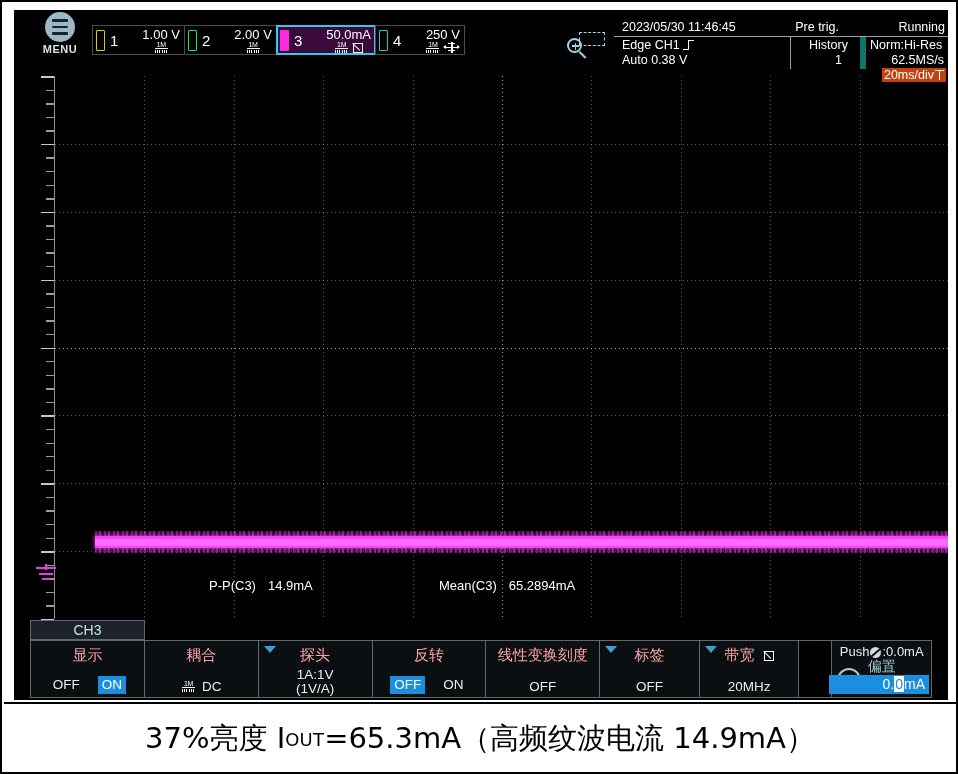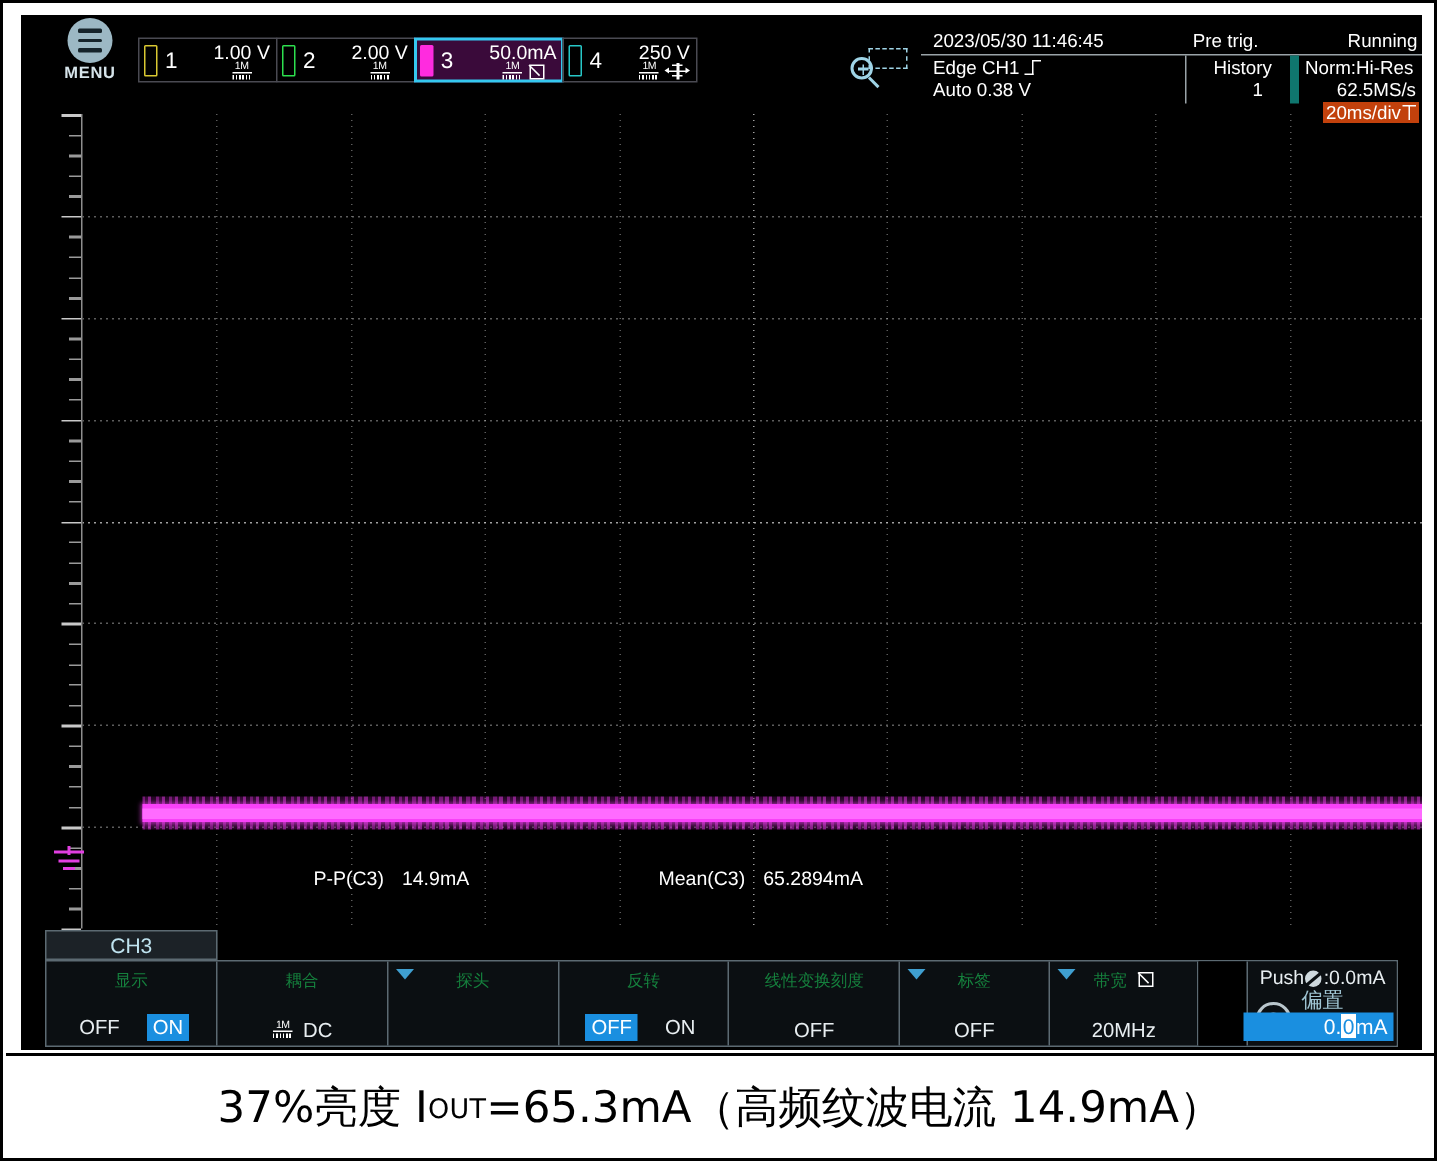--- a/index.html
+++ b/index.html
@@ -182,21 +182,21 @@
   
   .botmenu{
     position:absolute;left:16px;top:630px;width:902px;height:58px;
     display:flex;box-sizing:border-box;border:1px solid #5c6a72;background:#0b0f12;
   }
   .mi{
     position:relative;box-sizing:border-box;border-right:1px solid #5c6a72;
     height:100%;display:flex;flex-direction:column;align-items:center;
     justify-content:flex-start;padding-top:5px;cursor:pointer;
   }
-  .mi-title{font-size:11px;color:#15803d;line-height:17px;white-space:nowrap;text-align:center;}
+  .mi-title{font-size:15px;color:#fca5a5;line-height:17px;white-space:nowrap;text-align:center;}
   .mi-body{
     position:absolute;bottom:3px;left:0;width:100%;
     display:flex;align-items:center;justify-content:center;gap:14px;
   }
   .mi-opt{font-size:13.5px;color:#e8eef1;line-height:16px;padding:1px 4px;white-space:nowrap;}
   .mi-opt.sel{background:#1a8fe0;color:#fff;}
   .mi-val{font-size:13.5px;color:#e8eef1;line-height:15px;text-align:center;white-space:nowrap;}
   .mi-val.two{line-height:14px;bottom:2px;}
   .caret{
     position:absolute;left:5px;top:5px;width:0;height:0;
@@ -491,20 +491,24 @@
                 <span class="hatch"></span>
             </span>
             <span class="mi-val">DC</span>
           </span>
         </div>
       </div>
 
       <div class="mi" style="width:128px">
         <div class="caret"></div>
         <div class="mi-title">探头</div>
+        <div class="mi-body" style="flex-direction:column;gap:0;bottom:1px;">
+          <span class="mi-val two">1A:1V</span>
+          <span class="mi-val two">(1V/A)</span>
+        </div>
       </div>
 
       <div class="mi" style="width:128px">
         <div class="mi-title">反转</div>
         <div class="mi-body">
           <span class="mi-opt sel">OFF</span>
           <span class="mi-opt">ON</span>
         </div>
       </div>
 

